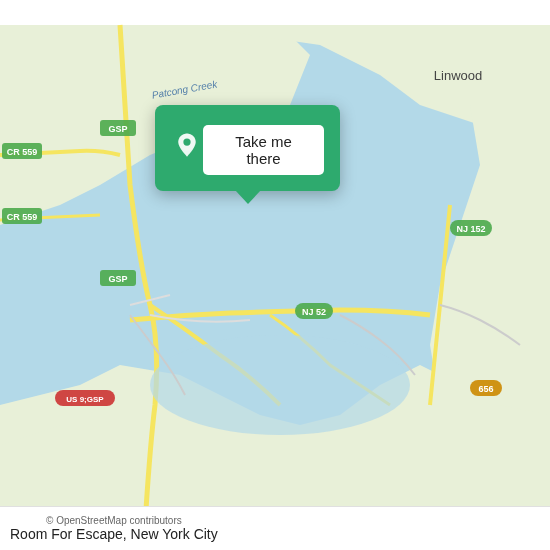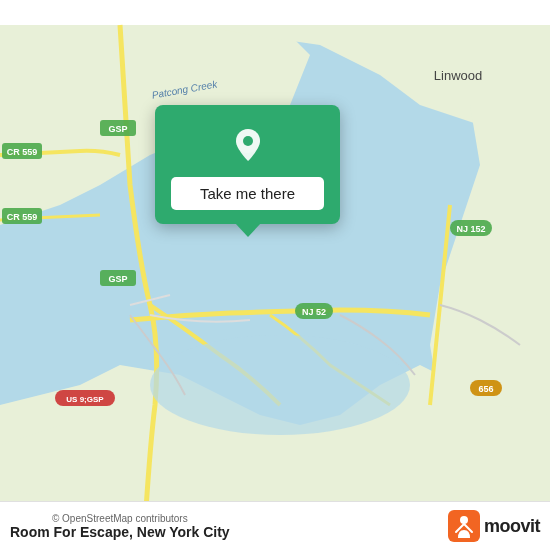--- a/index.html
+++ b/index.html
@@ -29,21 +29,21 @@
 
     
     #popup-card {
       position: absolute;
       top: 105px;
       left: 155px;
       width: 185px;
       background: #2eaa6e;
       border-radius: 8px;
       display: flex;
-      flex-direction: column;
+      flex-direction: row;
       align-items: center;
       padding: 18px 16px 14px;
       box-shadow: 0 4px 16px rgba(0,0,0,0.28);
       z-index: 10;
     }
 
     #popup-card::after {
       content: '';
       position: absolute;
       bottom: -13px;
@@ -97,21 +97,21 @@
     }
 
     #osm-credit {
       font-size: 10px;
       color: #666;
     }
 
     #location-label {
       font-size: 14px;
       color: #222;
-      font-weight: 700;
+      font-weight: 400;
     }
 
     #moovit-logo {
       display: flex;
       align-items: center;
       gap: 4px;
     }
 
     .moovit-icon {
       width: 32px;
@@ -201,27 +201,15 @@
 
     <button id="take-me-there-btn">Take me there</button>
   </div>
 
   <div id="bottom-bar">
     <div id="bottom-left">
       <span id="osm-credit">© OpenStreetMap contributors</span>
       <span id="location-label">Room For Escape, New York City</span>
     </div>
 
-    <div id="moovit-logo">
-
-      <svg class="moovit-icon" viewBox="0 0 32 32" xmlns="http://www.w3.org/2000/svg">
-        <rect width="32" height="32" rx="6" fill="#f26522"></rect>
-
-        <circle cx="16" cy="10" r="4" fill="white"></circle>
-        <path d="M10 28 Q10 20 16 20 Q22 20 22 28" fill="white"></path>
-
-        <path d="M8 22 L16 14 L24 22" stroke="white" stroke-width="2" fill="none" stroke-linecap="round"></path>
-      </svg>
-      <span id="moovit-text">moovit</span>
-    </div>
   </div>
 
 </div>
 
 </body></html>

